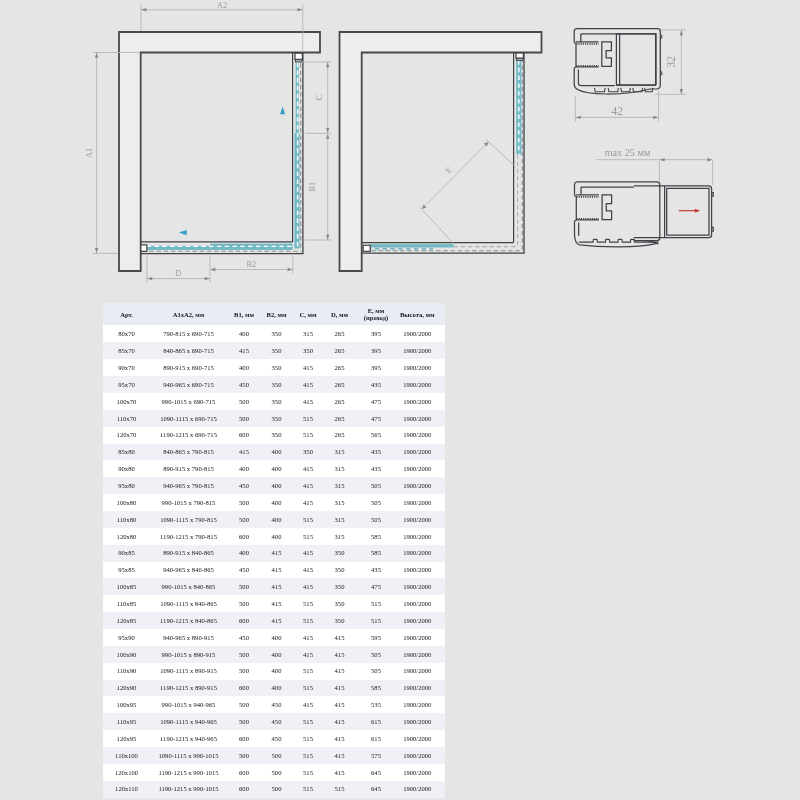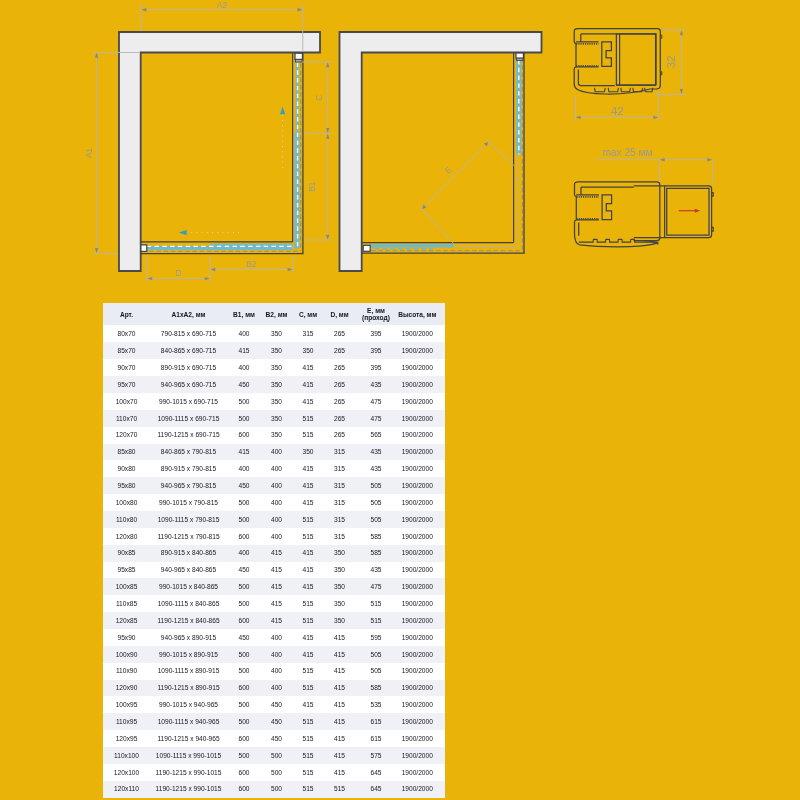--- a/index.html
+++ b/index.html
@@ -1,17 +1,17 @@
 <!DOCTYPE html>
 <html><head>
 <meta charset="utf-8">
 <style>
 html,body{margin:0;padding:0;background:#fff;}
-.page{position:relative;width:800px;height:800px;overflow:hidden;background:#eab308;
-  font-family:Liberation Sans, sans-serif;}
+.page{position:relative;width:800px;height:800px;overflow:hidden;background:#e5e5e5;
+  font-family:Liberation Serif, serif;}
 table.dim{position:absolute;left:103px;top:302.9px;width:341.5px;border-collapse:collapse;
   table-layout:fixed;font-size:6.6px;color:#17171f;}
 table.dim td,table.dim th{padding:0;text-align:center;vertical-align:middle;
   font-weight:normal;line-height:1.1;}
 table.dim thead tr{background:#e9ecf2;height:22.6px;}
 table.dim thead th{font-weight:bold;color:#15151f;}
 table.dim th:last-child,table.dim td:last-child{padding-right:7px;}
 table.dim tbody tr{height:16.86px;background:#fff;}
 table.dim tbody tr.alt{background:#eff1f7;}
 </style>

